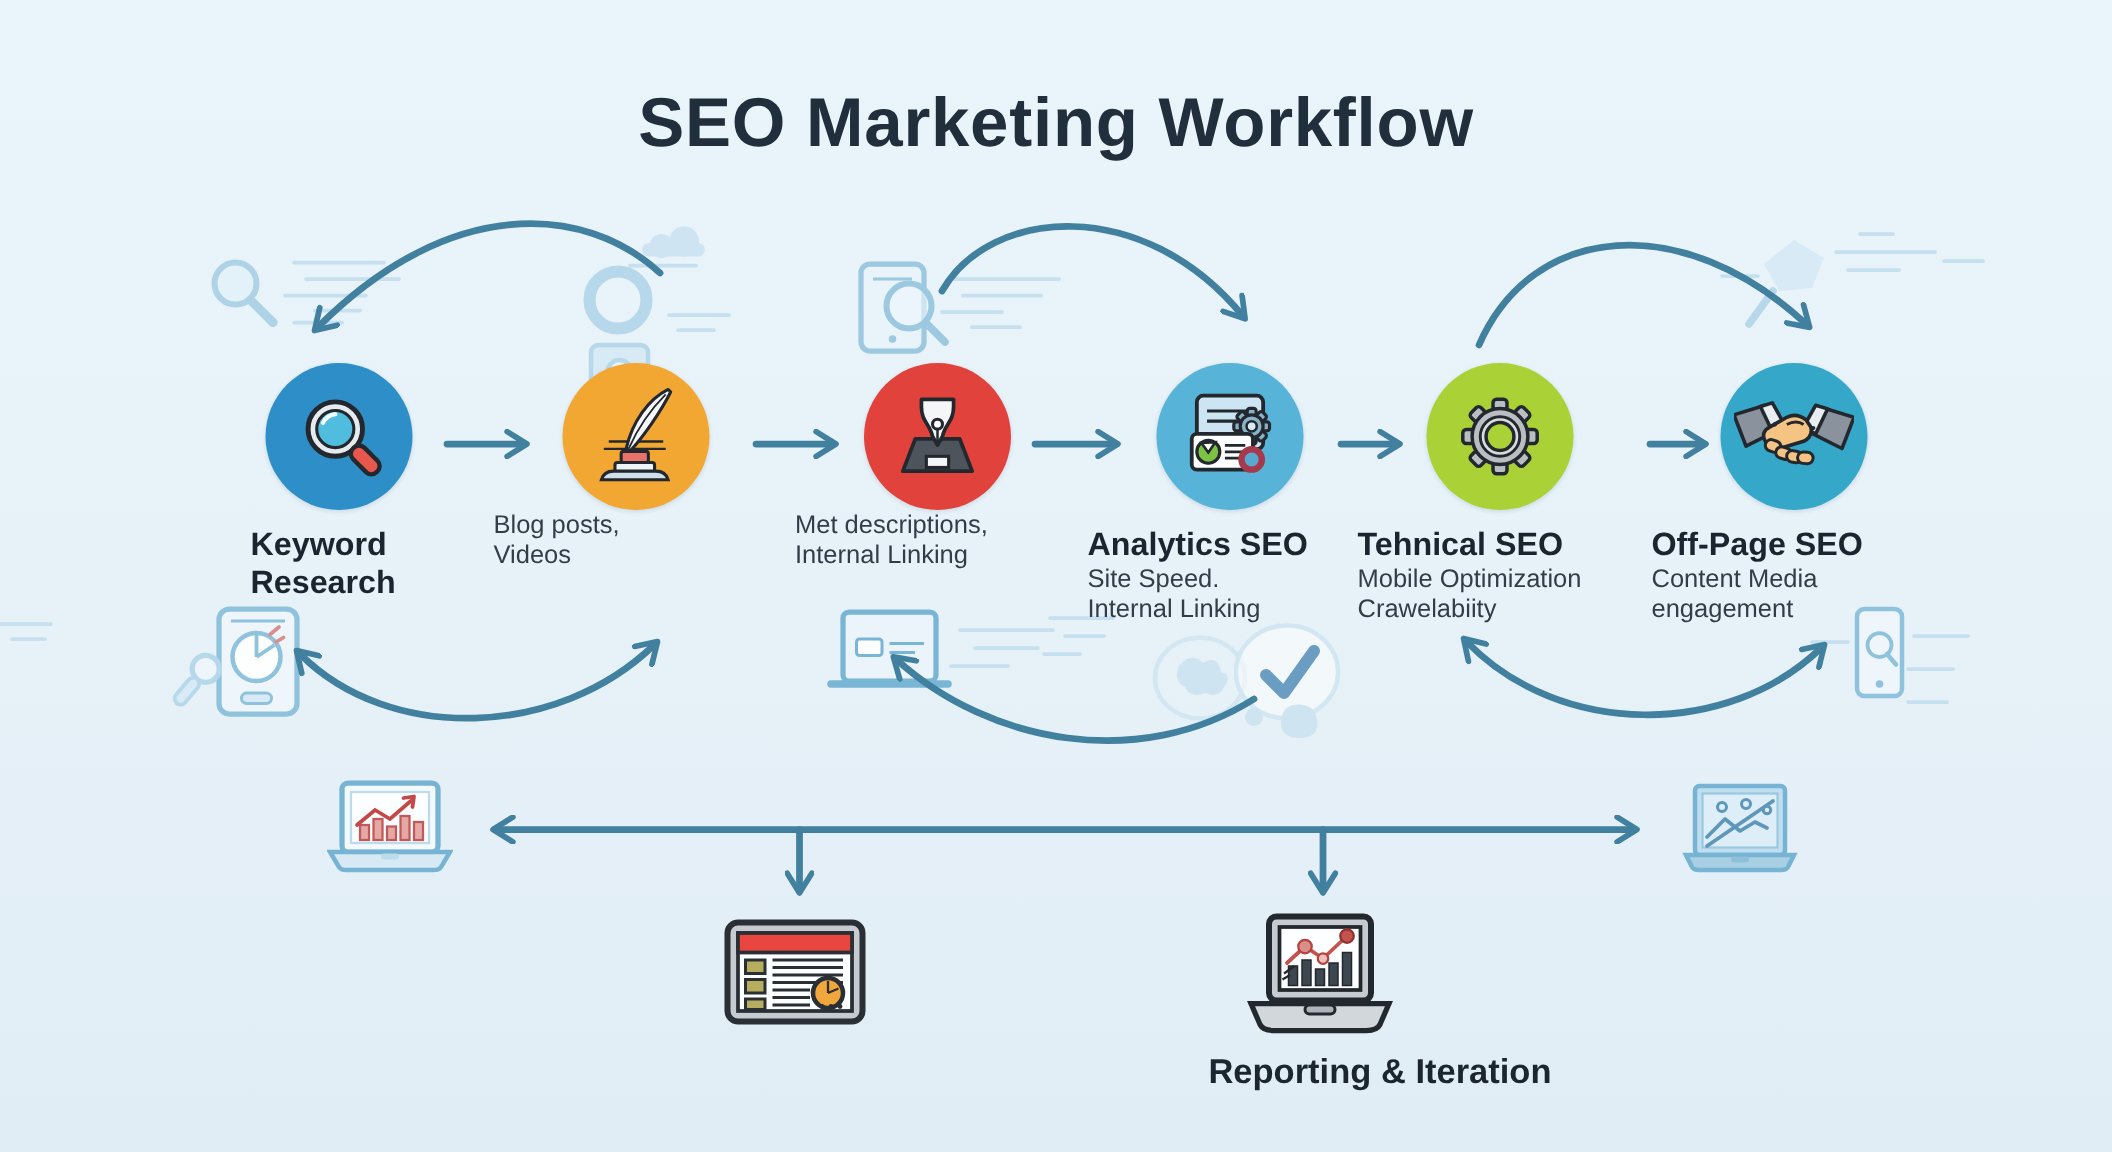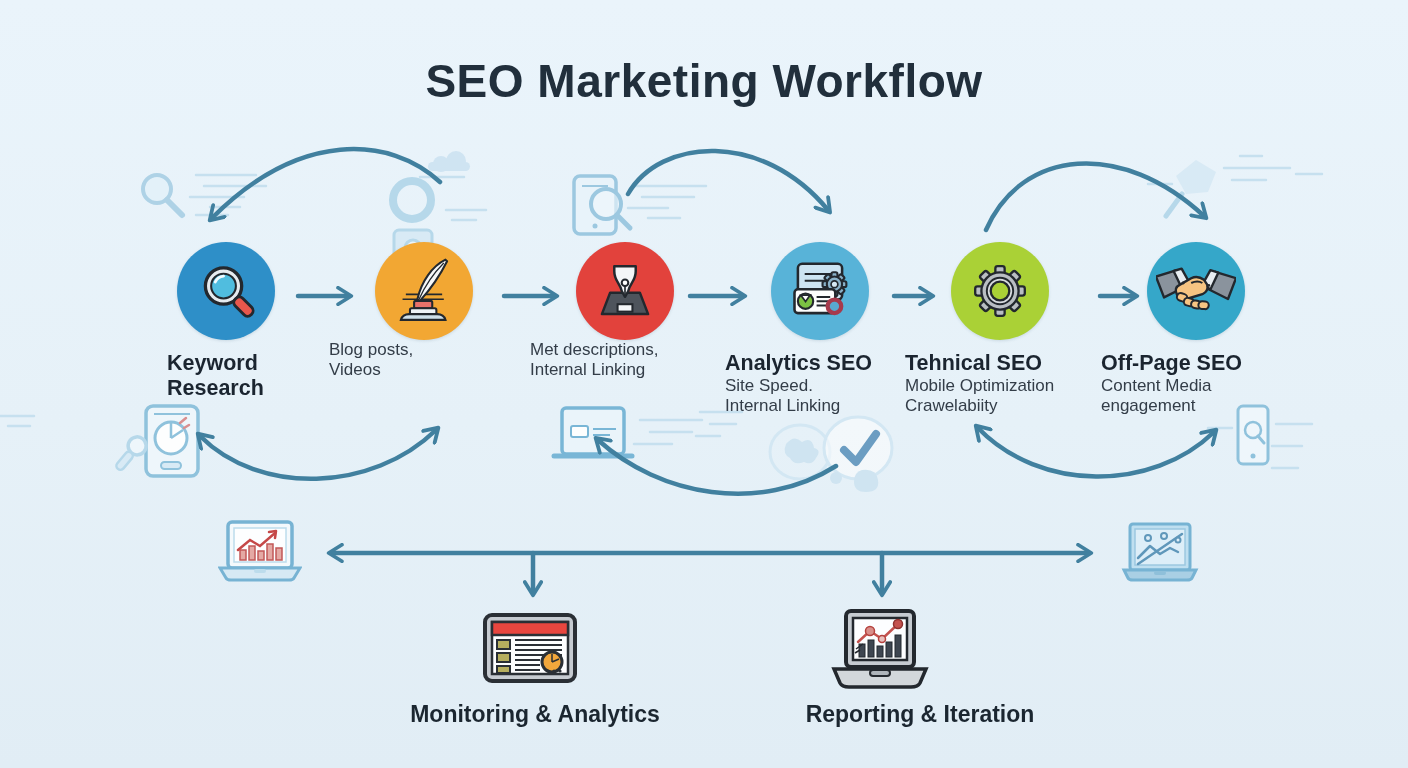--- a/index.html
+++ b/index.html
@@ -315,16 +315,15 @@
     </g>
     <path d="M30 34 L42 23 L54 31 L70 16" fill="none" stroke="#c4524e" stroke-width="2.5" stroke-linecap="round" stroke-linejoin="round"></path>
     <circle cx="42" cy="23" r="4.5" fill="#d98f8a" stroke="#b5423e" stroke-width="1.5"></circle>
     <circle cx="54" cy="31" r="3.5" fill="#e9c0bd" stroke="#b5423e" stroke-width="1.5"></circle>
     <circle cx="70" cy="16" r="4.5" fill="#c4524e" stroke="#8f322f" stroke-width="1.5"></circle>
     <path d="M28 41 l7 -5 M27 45 l5 -3" stroke="#23282e" stroke-width="1.5"></path>
     <path d="M6 61 H98 L92 75 Q90 79 83 79 H21 Q14 79 12 75 Z" fill="#d2d7db" stroke="#23282e" stroke-width="3.5"></path>
     <rect x="42" y="62" width="20" height="6" rx="3" fill="#aeb4ba" stroke="#23282e" stroke-width="2"></rect>
   </svg>
 
-  <div class="bottom-label" style="left:385px;top:701px">Monitoring &amp; Analytics</div>
   <div class="bottom-label" style="left:770px;top:701px">Reporting &amp; Iteration</div>
 
 </div>
 
 </body></html>

